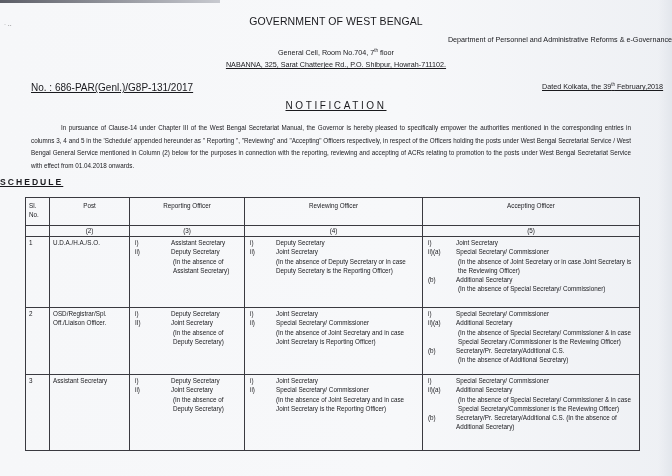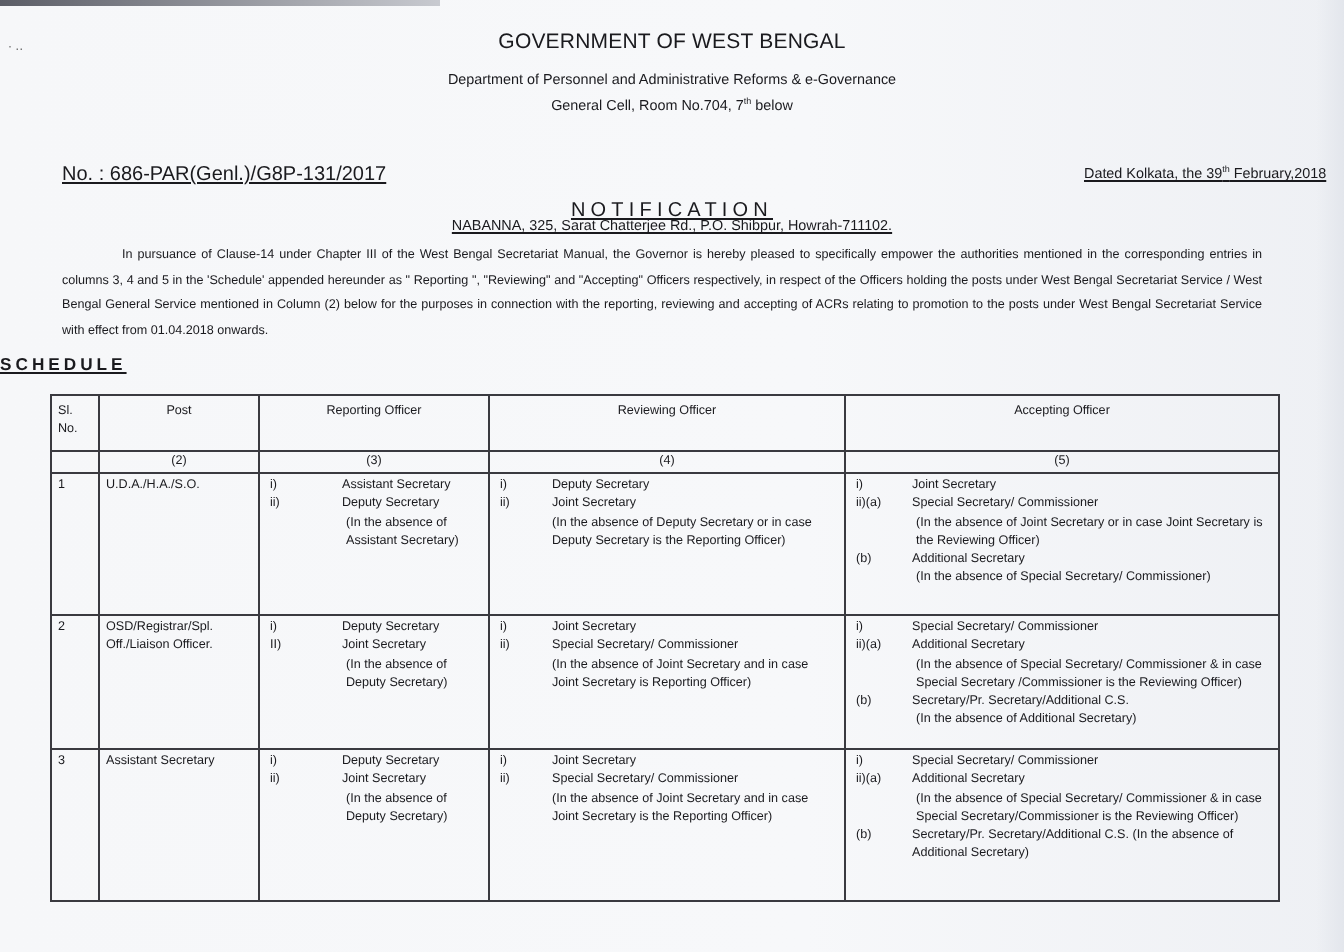--- a/index.html
+++ b/index.html
@@ -18,23 +18,23 @@
     position: absolute; left: 0; top: 0; width: 220px; height: 3px;
     background: linear-gradient(90deg, #5b5d66, #c8cad0);
   }
   .right-shade {
     position: absolute; right: 0; top: 0; width: 14px; height: 476px;
     background: linear-gradient(90deg, rgba(230,232,238,0), #e3e6ec);
   }
   .scan-mark { position: absolute; left: 4px; top: 20px; font-size: 6px; color: #666; }
   .header { position: absolute; left: 0; width: 672px; text-align: center; }
   .gov-title { top: 15px; font-size: 10.5px; letter-spacing: 0.1px; }
-  .dept { top: 35px; font-size: 7.2px; }
+  .dept { top: 35px; font-size: 7.2px; text-align: right; }
   .cell-line { top: 48px; font-size: 7.2px; }
-  .address { top: 60px; font-size: 7.2px; text-decoration: underline; margin-top: 48px; }
+  .address { top: 60px; font-size: 7.2px; text-decoration: underline; }
   sup { font-size: 4.5px; vertical-align: 3px; }
   .memo-no { position: absolute; left: 31px; top: 82px; font-size: 10px; text-decoration: underline; }
   .dated { position: absolute; left: 542px; top: 82px; font-size: 7.2px; text-decoration: underline; }
   .notification {
     position: absolute; left: 0; width: 672px; top: 100px; text-align: center;
     font-size: 10px; font-weight: normal; letter-spacing: 2.6px; text-decoration: underline;
   }
   .body-text {
     position: absolute; left: 31px; top: 122px; width: 600px;
     font-size: 6.3px; line-height: 12.6px; text-align: justify;
@@ -69,21 +69,21 @@
 </head>
 <body>
 
 <div class="page">
   <div class="shadow-top"></div>
   <div class="right-shade"></div>
   <div class="scan-mark">·  ‥</div>
 
   <div class="header gov-title">GOVERNMENT OF WEST BENGAL</div>
   <div class="header dept">Department of Personnel and Administrative Reforms &amp; e-Governance</div>
-  <div class="header cell-line"><span>General Cell, Room No.704, 7</span><sup>th</sup><span> below</span></div>
+  <div class="header cell-line"><span>General Cell, Room No.704, 7</span><sup>th</sup><span> floor</span></div>
   <div class="header address">NABANNA, 325, Sarat Chatterjee Rd., P.O. Shibpur, Howrah-711102.</div>
 
   <div class="memo-no">No.  :  686-PAR(Genl.)/G8P-131/2017</div>
   <div class="dated"><span>Dated Kolkata, the  39</span><sup>th</sup><span> February,2018</span></div>
 
   <div class="notification">NOTIFICATION</div>
   <div class="body-text"><span class="indent"></span><span>In pursuance of Clause-14 under Chapter III of the West Bengal Secretariat Manual, the Governor is hereby pleased to specifically empower the authorities mentioned in the corresponding entries in columns 3, 4 and 5 in the 'Schedule' appended hereunder  as " Reporting ", "Reviewing" and "Accepting" Officers respectively, in respect of the Officers holding the posts under West Bengal Secretariat Service / West Bengal General Service mentioned in Column (2) below for the purposes in connection with the reporting, reviewing and accepting of ACRs relating to promotion to the posts under West Bengal Secretariat Service with effect from  01.04.2018 onwards.</span></div>
 
   <div class="schedule">SCHEDULE</div>
 

